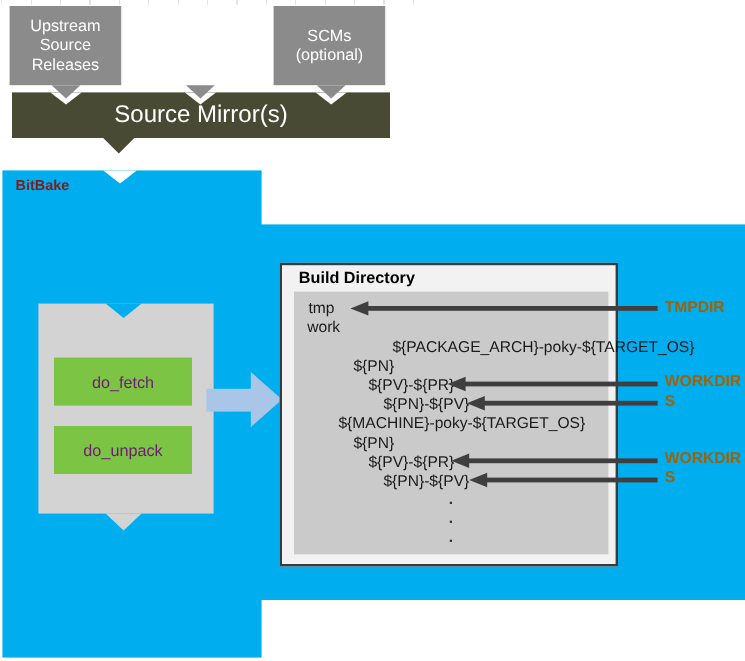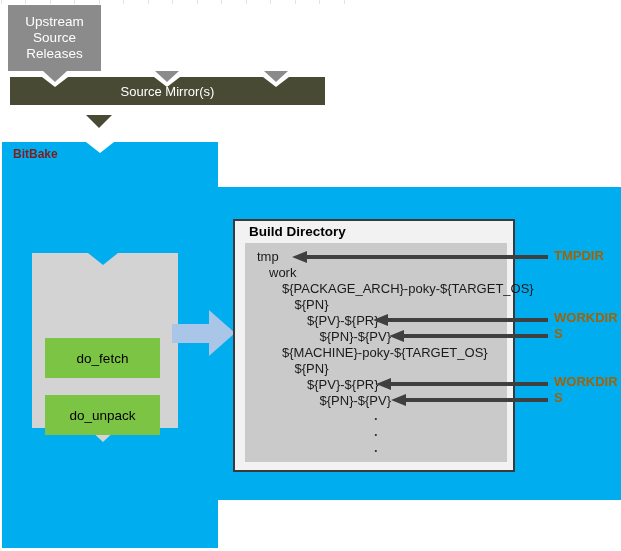--- a/index.html
+++ b/index.html
@@ -31,37 +31,37 @@
   
   .srcbox{position:absolute;top:5px;width:93px;height:66px;background:var(--boxgray);
     color:#fff;font-size:13.5px;line-height:16px;display:flex;align-items:center;justify-content:center;
     text-align:center;padding:0 13px;box-sizing:border-box;}
   .src1{left:8px}.src2{left:118px}.src3{left:228px}
   .tail{position:absolute;width:0;height:0;border-left:12px solid transparent;
     border-right:12px solid transparent;border-top:11px solid var(--boxgray);}
   .tail1{left:43px;top:71px}.tail2{left:155px;top:71px}.tail3{left:264px;top:71px}
 
   
-  .mirror{position:absolute;left:10px;top:77px;width:315px;height:28px;background:var(--olive);
-    color:#fff;font-size:13px;display:flex;align-items:center;justify-content:center;}
+  .mirror{position:absolute;left:10px;top:77px;width:315px;height:38px;background:var(--olive);
+    color:#fff;font-size:20px;display:flex;align-items:center;justify-content:center;}
   .mnotch{position:absolute;top:77px;width:0;height:0;border-left:13px solid transparent;
     border-right:13px solid transparent;border-top:10px solid #fff;}
   .mn1{left:42px}.mn2{left:154px}.mn3{left:263px}
   .mtail{position:absolute;left:86px;top:115px;width:0;height:0;border-left:13px solid transparent;
     border-right:13px solid transparent;border-top:13px solid var(--olive);}
 
   
   .fetchbox{position:absolute;left:32px;top:253px;width:146px;height:175px;background:var(--panelgray);}
   .fetch-title{position:absolute;left:44px;top:261px;font-size:13.5px;font-weight:bold;color:#000;}
   .fnotch{position:absolute;left:88px;top:253px;width:0;height:0;border-left:15px solid transparent;
     border-right:15px solid transparent;border-top:12px solid var(--blue);}
   .ftail{position:absolute;left:88px;top:428px;width:0;height:0;border-left:15px solid transparent;
     border-right:15px solid transparent;border-top:14px solid var(--panelgray);}
   .task{position:absolute;left:45px;width:115px;height:40px;background:var(--green);
-    display:flex;align-items:center;justify-content:center;font-size:13.5px;color:#000000;margin-top:40px;}
+    display:flex;align-items:center;justify-content:center;font-size:13.5px;color:#701a75;}
   .task1{top:298px}.task2{top:355px}
 
   
   .flow-shaft{position:absolute;left:172px;top:324px;width:38px;height:19px;background:var(--flowblue);}
   .flow-head{position:absolute;left:209px;top:310px;width:0;height:0;
     border-top:23px solid transparent;border-bottom:23px solid transparent;border-left:26px solid var(--flowblue);}
 
   
   .buildbox{position:absolute;left:233px;top:219px;width:282px;height:253px;background:#F2F2F2;
     border:2px solid #3A3A3A;box-sizing:border-box;}
@@ -101,20 +101,23 @@
     <span>Source Mirror(s)</span>
   </div>
   <div class="mnotch mn1"></div>
   <div class="mnotch mn2"></div>
   <div class="mnotch mn3"></div>
   <div class="mtail"></div>
 
   <div class="srcbox src1">
     <span>Upstream Source Releases</span>
   </div>
+  <div class="srcbox src3">
+    <span>SCMs (optional)</span>
+  </div>
   <div class="tail tail1"></div>
   <div class="tail tail2"></div>
   <div class="tail tail3"></div>
 
   <div class="fetchbox"></div>
   <div class="fnotch"></div>
   <div class="ftail"></div>
   <div class="task task1">
     <span>do_fetch</span>
   </div>
@@ -123,22 +126,22 @@
   </div>
 
   <div class="flow-shaft"></div>
   <div class="flow-head"></div>
 
   <div class="buildbox"></div>
   <div class="build-title">Build Directory</div>
   <div class="innerbox"></div>
   <div class="tree">
       <div style="padding-left: 12px;">tmp</div>
-      <div style="padding-left: 24px;">work</div>
-      <div style="padding-left: 37px;">${PACKAGE_ARCH}-poky-${TARGET_OS}</div>
+      <div style="padding-left: 11px;">work</div>
+      <div style="padding-left: 37px; margin-left: 45px;">${PACKAGE_ARCH}-poky-${TARGET_OS}</div>
       <div style="padding-left: 49.5px;">${PN}</div>
       <div style="padding-left: 62px;">${PV}-${PR}</div>
       <div style="padding-left: 74.5px;">${PN}-${PV}</div>
       <div style="padding-left: 37px;">${MACHINE}-poky-${TARGET_OS}</div>
       <div style="padding-left: 49.5px;">${PN}</div>
       <div style="padding-left: 62px;">${PV}-${PR}</div>
       <div style="padding-left: 74.5px;">${PN}-${PV}</div>
     </div>
   <div class="dots">
       <div>.</div>

